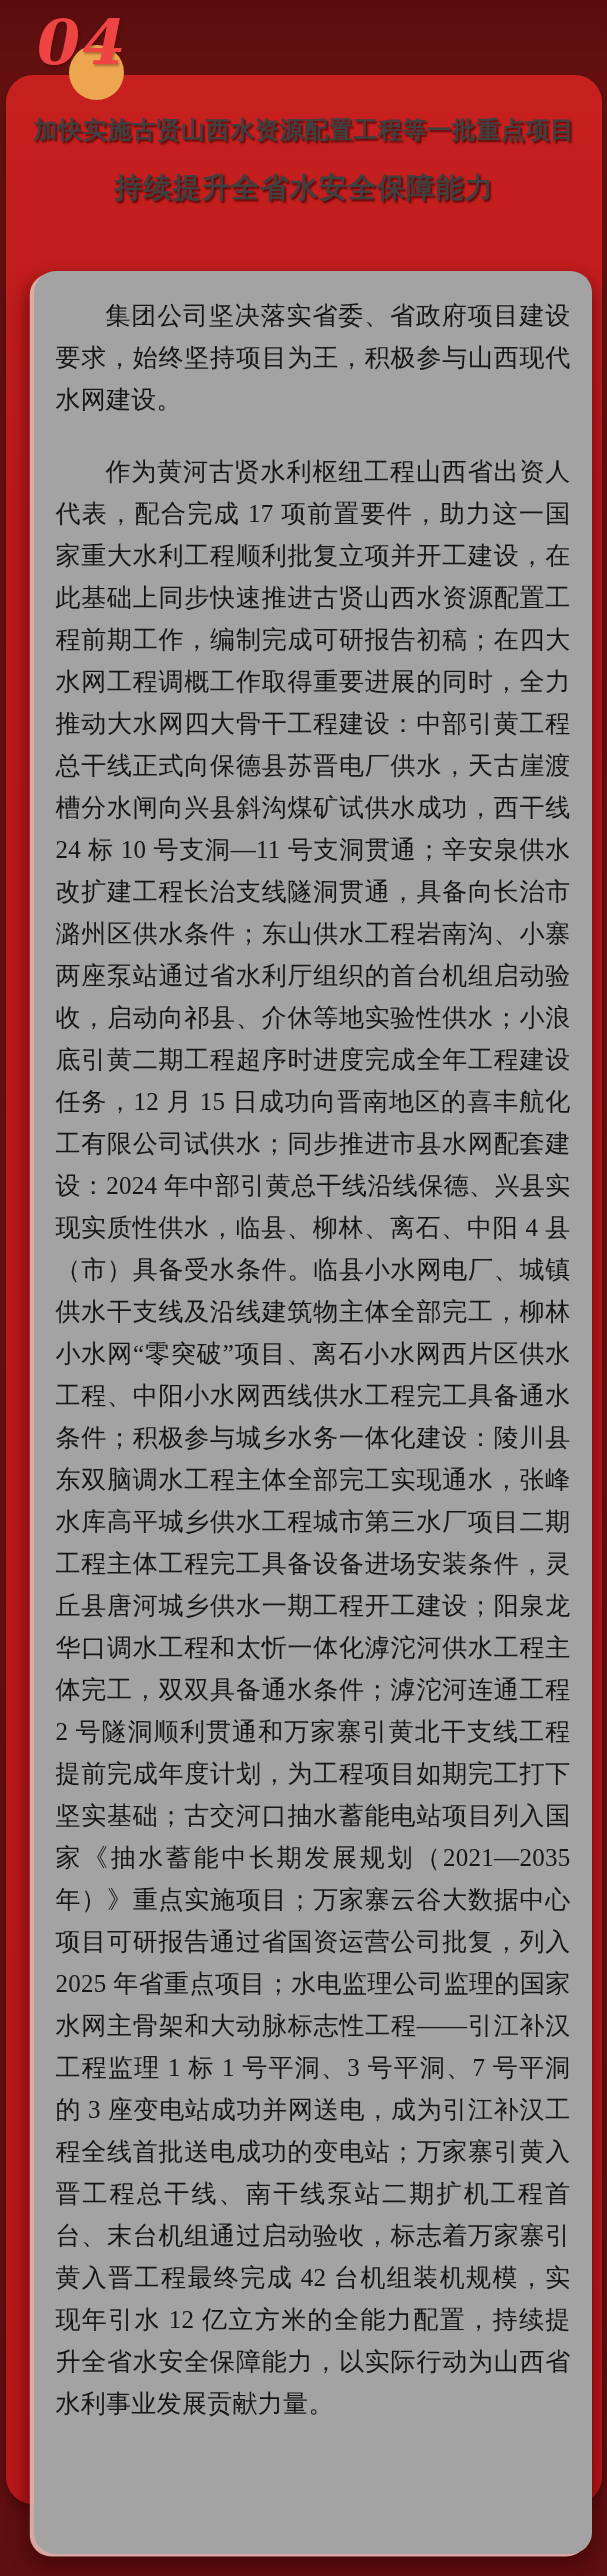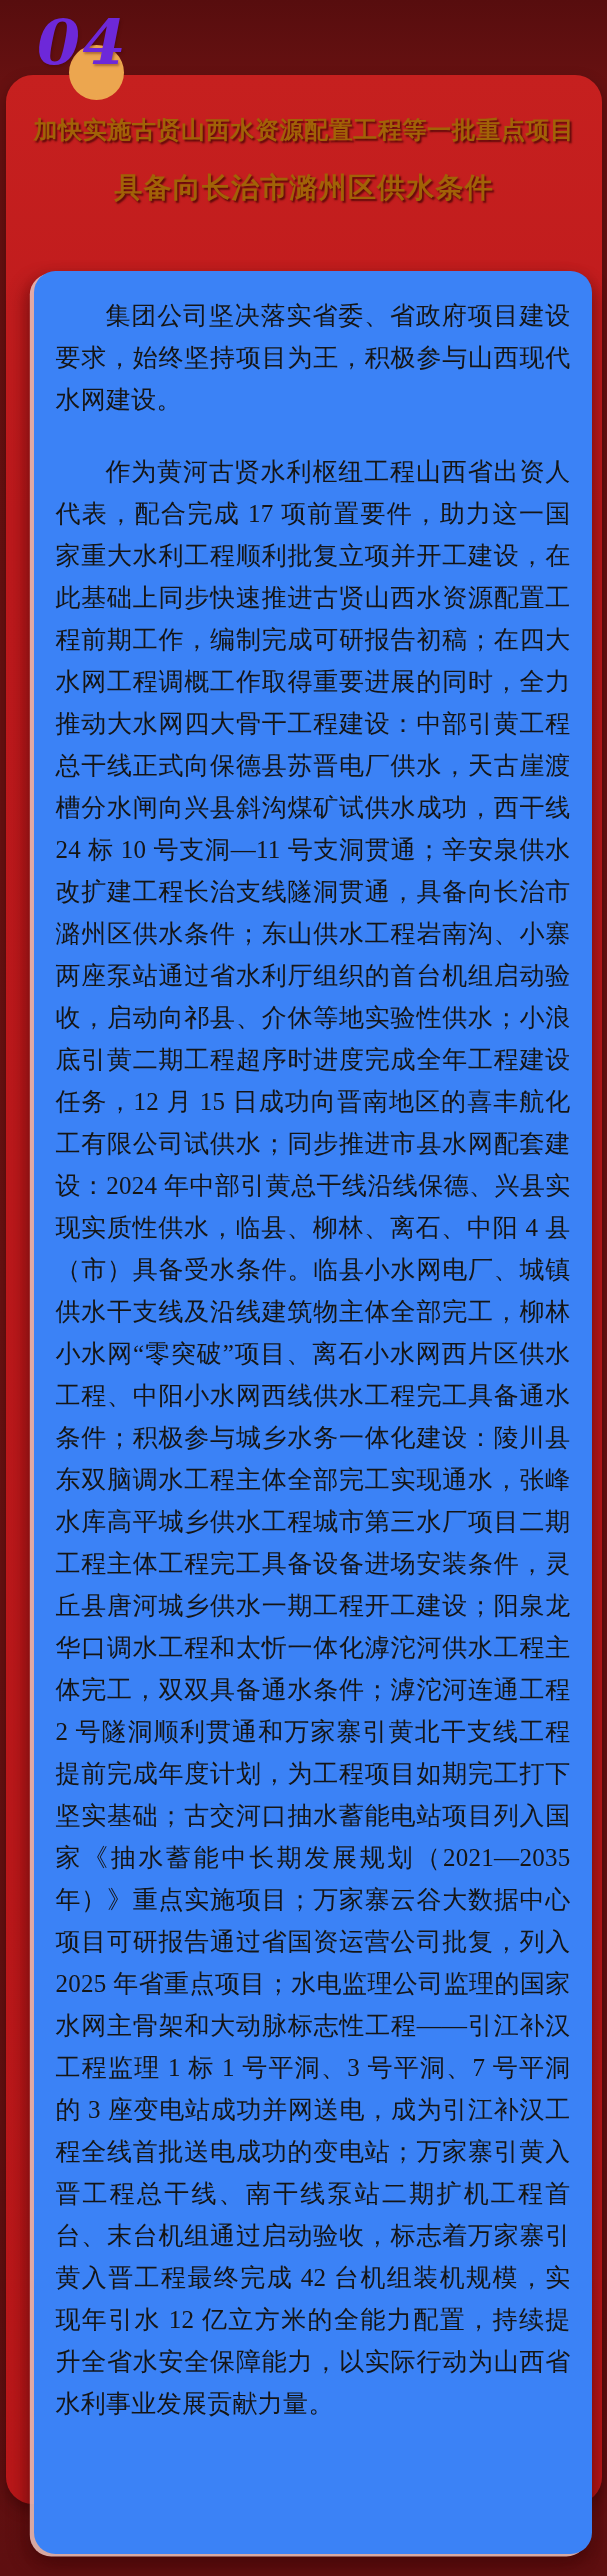--- a/index.html
+++ b/index.html
@@ -35,32 +35,32 @@
   }
   .badge-number {
     position: absolute;
     left: 37px;
     top: 9.5px;
     font-family: "DejaVu Serif", "Liberation Serif", serif;
     font-style: italic;
     font-weight: bold;
     font-size: 62px;
     line-height: 65px;
-    color: #6d28d9;
+    color: #ef4444;
     letter-spacing: 2.4px;
     text-shadow: 1.2px 1.8px 2.4px rgba(60, 5, 5, 0.35);
   }
   .title {
     position: absolute;
     left: 7.1px;
     top: 102px;
     width: 594px;
     margin: 0;
     text-align: center;
-    color: #a16207;
+    color: #404040;
     font-weight: bold;
   }
   .title .t1 {
     display: block;
     font-size: 24px;
     line-height: 57px;
     letter-spacing: 0.6px;
     text-shadow: 1.8px 2.4px 1.8px rgba(78, 6, 6, 0.85);
   }
   .title .t2 {
@@ -69,21 +69,21 @@
     line-height: 57px;
     letter-spacing: 1.2px;
     text-shadow: 1.8px 2.4px 1.8px rgba(78, 6, 6, 0.85);
   }
   .card {
     position: absolute;
     left: 34px;
     top: 271px;
     width: 558px;
     height: 2283px;
-    background: #3b82f6;
+    background: #a3a3a3;
     border-radius: 21.4px;
     box-shadow: -4.2px 2.4px 0 0 rgba(240, 196, 190, 0.85),
                 -8.3px 9.5px 18px rgba(60, 4, 4, 0.45),
                  3.6px 8.3px 15.4px rgba(60, 4, 4, 0.40);
     box-sizing: border-box;
     padding: 24px 21.4px 21.4px 21.4px;
     overflow: hidden;
   }
   .card p {
     margin: 0;
@@ -106,21 +106,21 @@
 <div>
 
   <div class="panel"></div>
 
   <div class="badge-circle"></div>
 
   <div class="badge-number">04</div>
 
   <h1 class="title">
     <span class="t1">加快实施古贤山西水资源配置工程等一批重点项目</span>
-    <span class="t2">具备向长治市潞州区供水条件</span>
+    <span class="t2">持续提升全省水安全保障能力</span>
   </h1>
 
   <div class="card">
     <p>集团公司坚决落实省委、省政府项目建设要求，始终坚持项目为王，积极参与山西现代水网建设。</p>
     <p>作为黄河古贤水利枢纽工程山西省出资人代表，配合完成 17 项前置要件，助力这一国家重大水利工程顺利批复立项并开工建设，在此基础上同步快速推进古贤山西水资源配置工程前期工作，编制完成可研报告初稿；在四大水网工程调概工作取得重要进展的同时，全力推动大水网四大骨干工程建设：中部引黄工程总干线正式向保德县苏晋电厂供水，天古崖渡槽分水闸向兴县斜沟煤矿试供水成功，西干线 24 标 10 号支洞—11 号支洞贯通；辛安泉供水改扩建工程长治支线隧洞贯通，具备向长治市潞州区供水条件；东山供水工程岩南沟、小寨两座泵站通过省水利厅组织的首台机组启动验收，启动向祁县、介休等地实验性供水；小浪底引黄二期工程超序时进度完成全年工程建设任务，12 月 15 日成功向晋南地区的喜丰航化工有限公司试供水；同步推进市县水网配套建设：2024 年中部引黄总干线沿线保德、兴县实现实质性供水，临县、柳林、离石、中阳 4 县（市）具备受水条件。临县小水网电厂、城镇供水干支线及沿线建筑物主体全部完工，柳林小水网“零突破”项目、离石小水网西片区供水工程、中阳小水网西线供水工程完工具备通水条件；积极参与城乡水务一体化建设：陵川县东双脑调水工程主体全部完工实现通水，张峰水库高平城乡供水工程城市第三水厂项目二期工程主体工程完工具备设备进场安装条件，灵丘县唐河城乡供水一期工程开工建设；阳泉龙华口调水工程和太忻一体化滹沱河供水工程主体完工，双双具备通水条件；滹沱河连通工程 2 号隧洞顺利贯通和万家寨引黄北干支线工程提前完成年度计划，为工程项目如期完工打下坚实基础；古交河口抽水蓄能电站项目列入国家《抽水蓄能中长期发展规划（2021—2035 年）》重点实施项目；万家寨云谷大数据中心项目可研报告通过省国资运营公司批复，列入 2025 年省重点项目；水电监理公司监理的国家水网主骨架和大动脉标志性工程——引江补汉工程监理 1 标 1 号平洞、3 号平洞、7 号平洞的 3 座变电站成功并网送电，成为引江补汉工程全线首批送电成功的变电站；万家寨引黄入晋工程总干线、南干线泵站二期扩机工程首台、末台机组通过启动验收，标志着万家寨引黄入晋工程最终完成 42 台机组装机规模，实现年引水 12 亿立方米的全能力配置，持续提升全省水安全保障能力，以实际行动为山西省水利事业发展贡献力量。</p>
   </div>
 
 </div>
 
 

